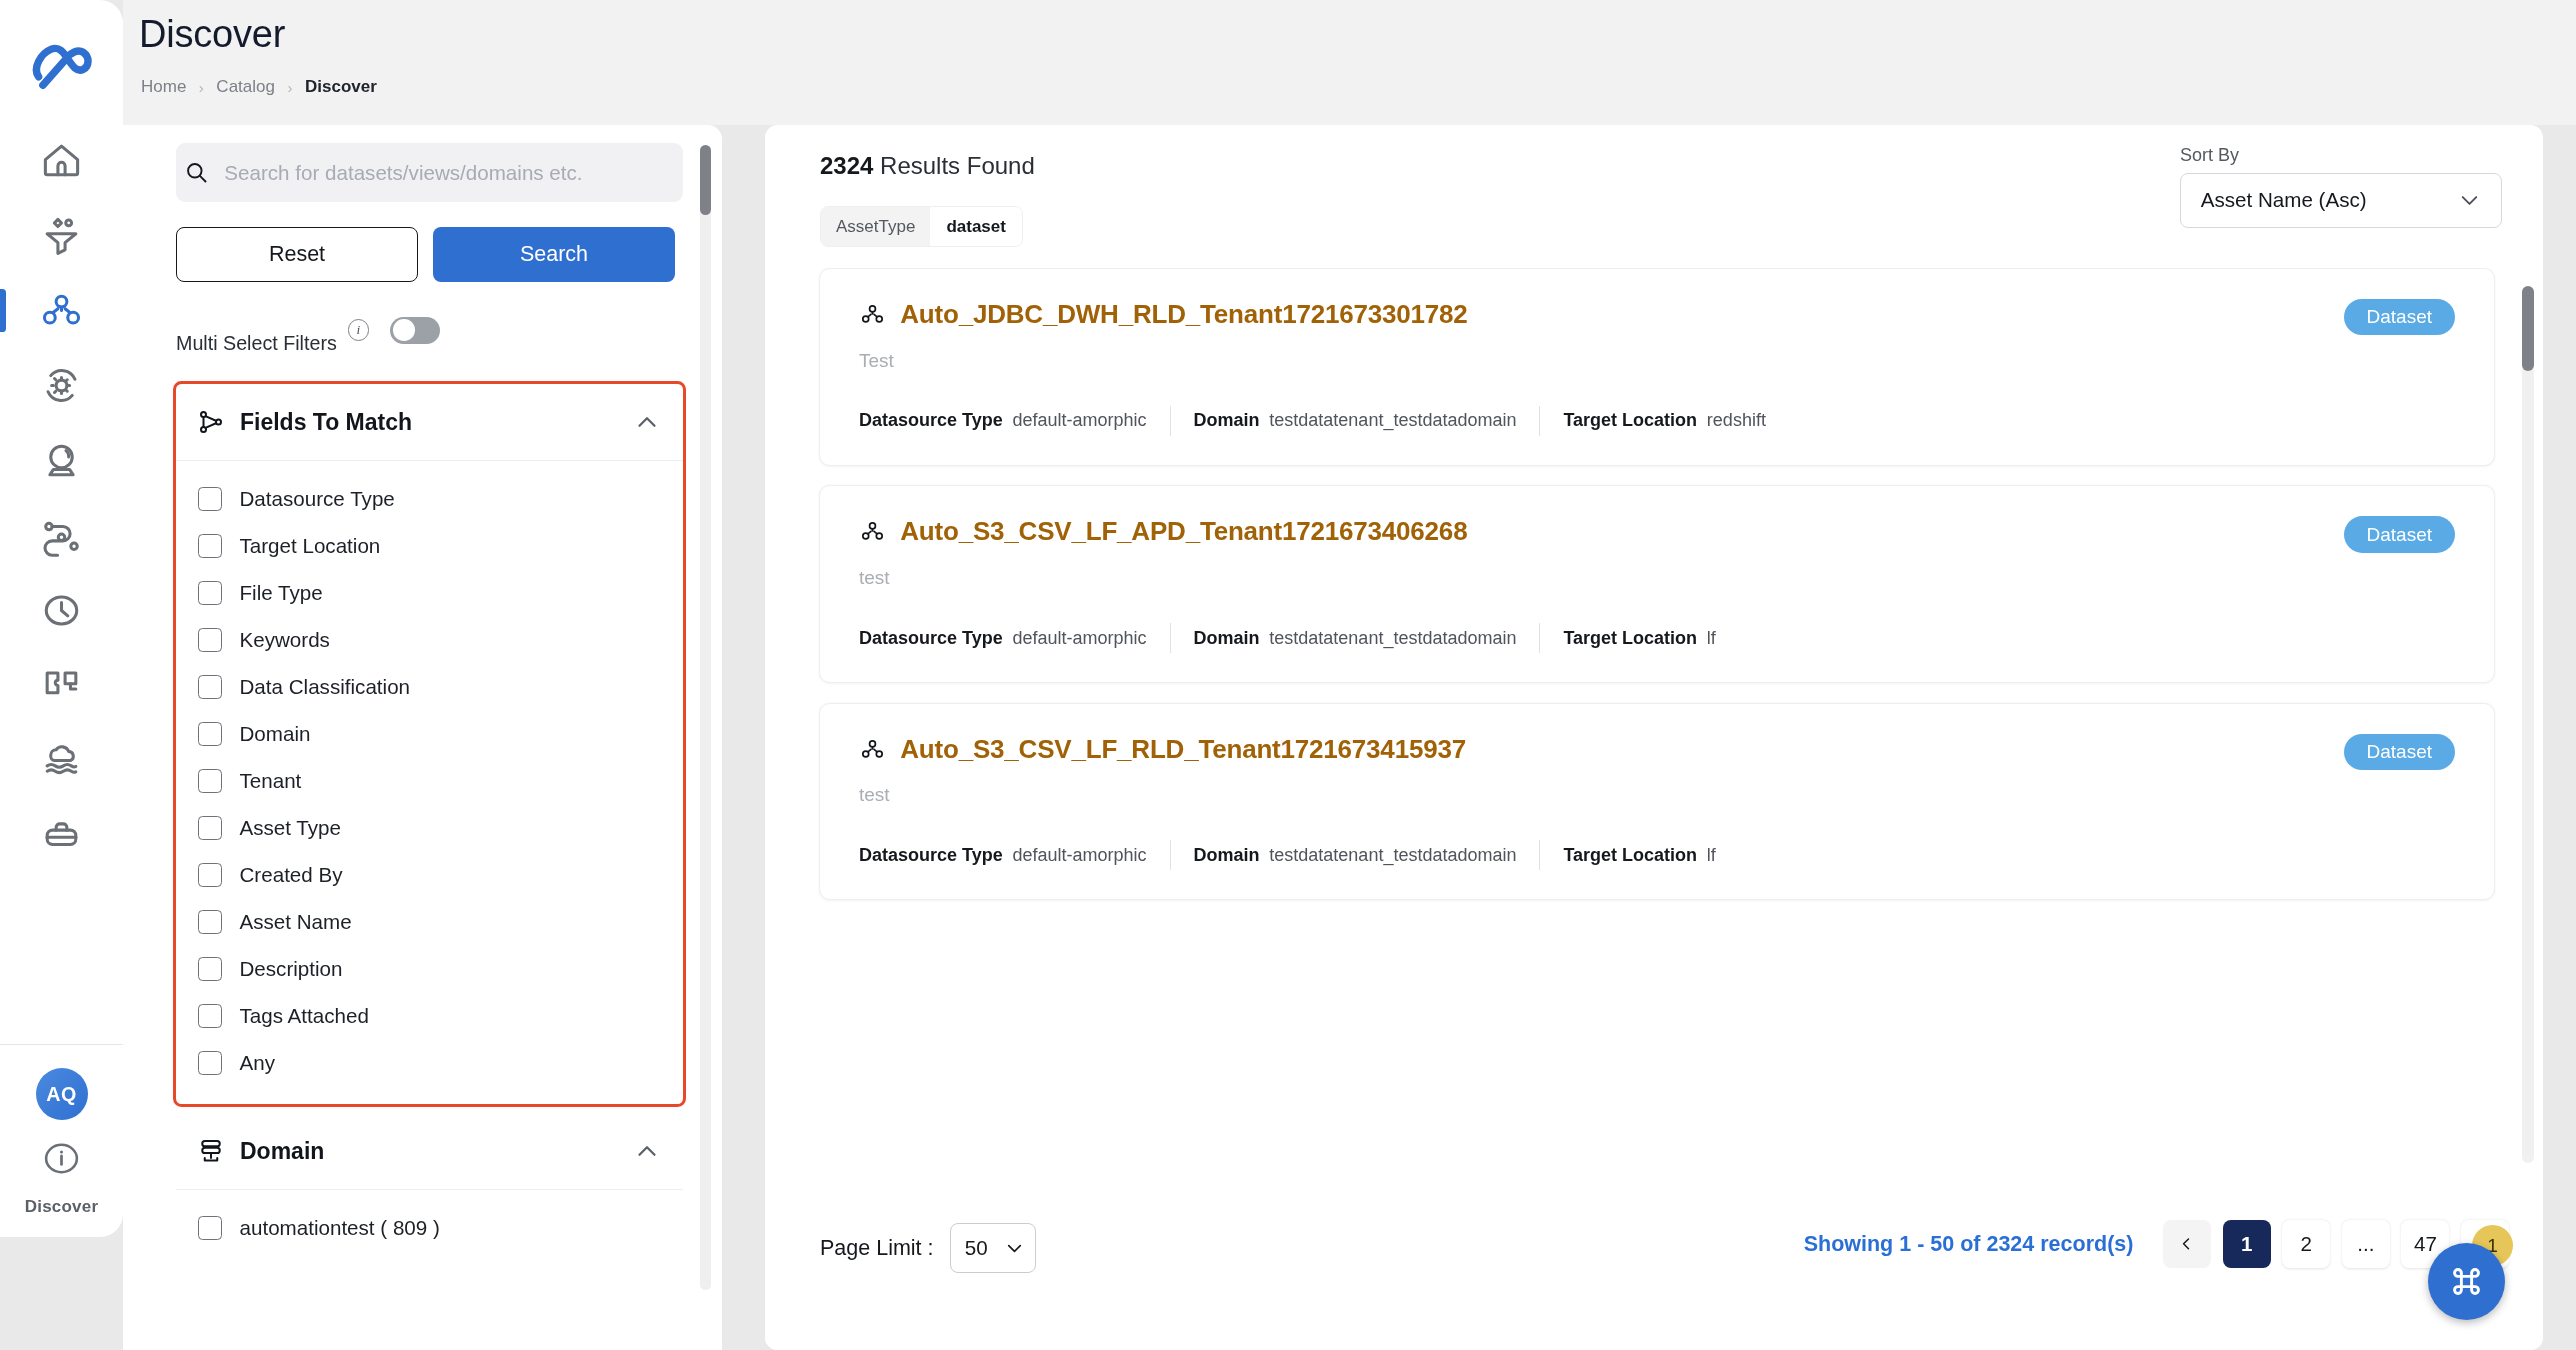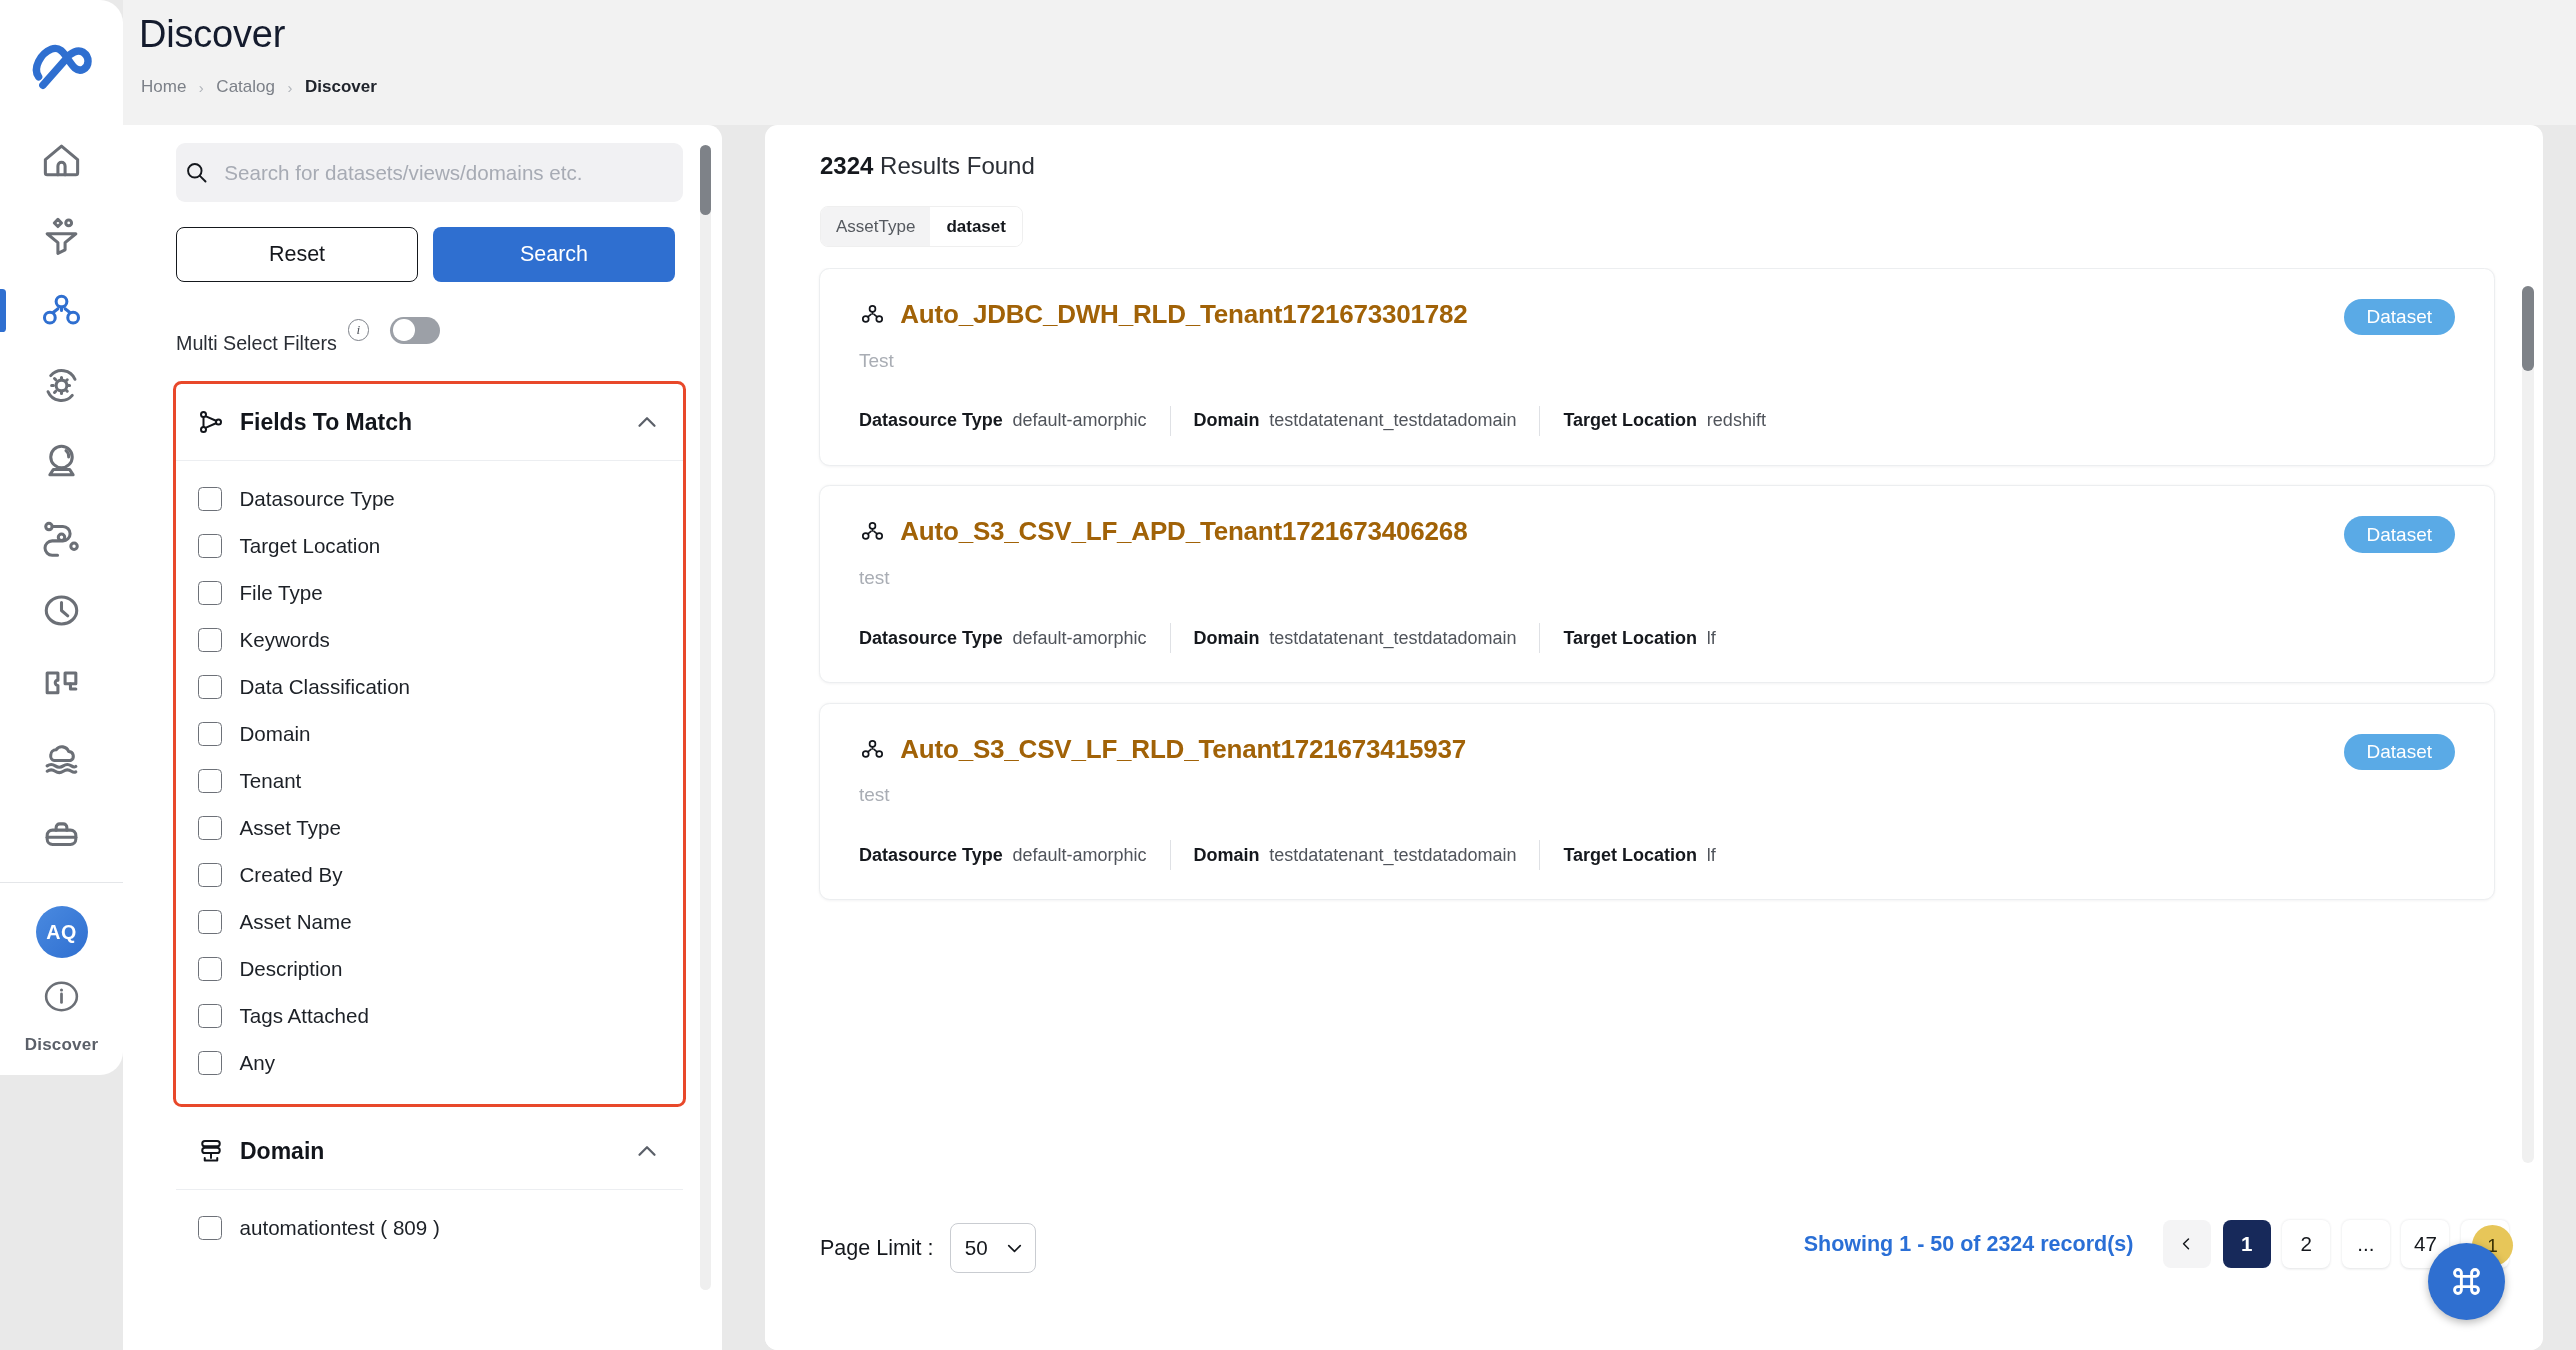--- a/index.html
+++ b/index.html
@@ -7,21 +7,21 @@
     width: 2576px; height: 1351px;
     font-family: "Liberation Sans", sans-serif;
     background: #e9e9e9;
     overflow: hidden;
   }
 
   .app { position: relative; width: 2576px; height: 1351px; background: #e9e9e9; }
 
   
   .rail {
-    position: absolute; left: 0; top: 0; width: 123px; height: 1075px;
+    position: absolute; left: 0; top: 0; width: 123px; height: 1237px;
     background: #ffffff; border-top-right-radius: 23px; border-bottom-right-radius: 23px;
     display: flex; flex-direction: column; align-items: center;
   }
   .rail-logo { margin-top: 30px; width: 68px; height: 68px; display: flex; align-items: center; justify-content: center; }
   .rail-items { margin-top: 25px; display: flex; flex-direction: column; align-items: center; width: 100%; }
   .rail-item {
     position: relative; width: 100%; height: 75px;
     display: flex; align-items: center; justify-content: center;
   }
   .rail-item svg { width: 43px; height: 43px; }
@@ -424,20 +424,29 @@
       <div class="res-count">
         <b>2324</b>
         <span>Results Found</span>
       </div>
       <div class="chiprow">
         <div class="chip">
           <span class="chip-k">AssetType</span>
           <span class="chip-v">dataset</span>
         </div>
       </div>
+      <div class="sortwrap">
+        <div class="sort-label">Sort By</div>
+        <div class="sort-select">
+          <span>Asset Name (Asc)</span>
+          <svg class="chev2" viewBox="0 0 24 24">
+              <path d="m6 9 6 6 6-6" fill="none" stroke="#4d5159" stroke-width="1.7" stroke-linecap="round" stroke-linejoin="round"></path>
+            </svg>
+        </div>
+      </div>
     </div>
 
     <div class="cards">
 
       <article class="card">
         <div class="card-title">
           <svg viewBox="0 0 24 24">
               <circle cx="12" cy="7" r="2.6" fill="none" stroke="#12151b" stroke-width="1.5"></circle>
               <circle cx="6" cy="16" r="2.6" fill="none" stroke="#12151b" stroke-width="1.5"></circle>
               <circle cx="18" cy="16" r="2.6" fill="none" stroke="#12151b" stroke-width="1.5"></circle>

